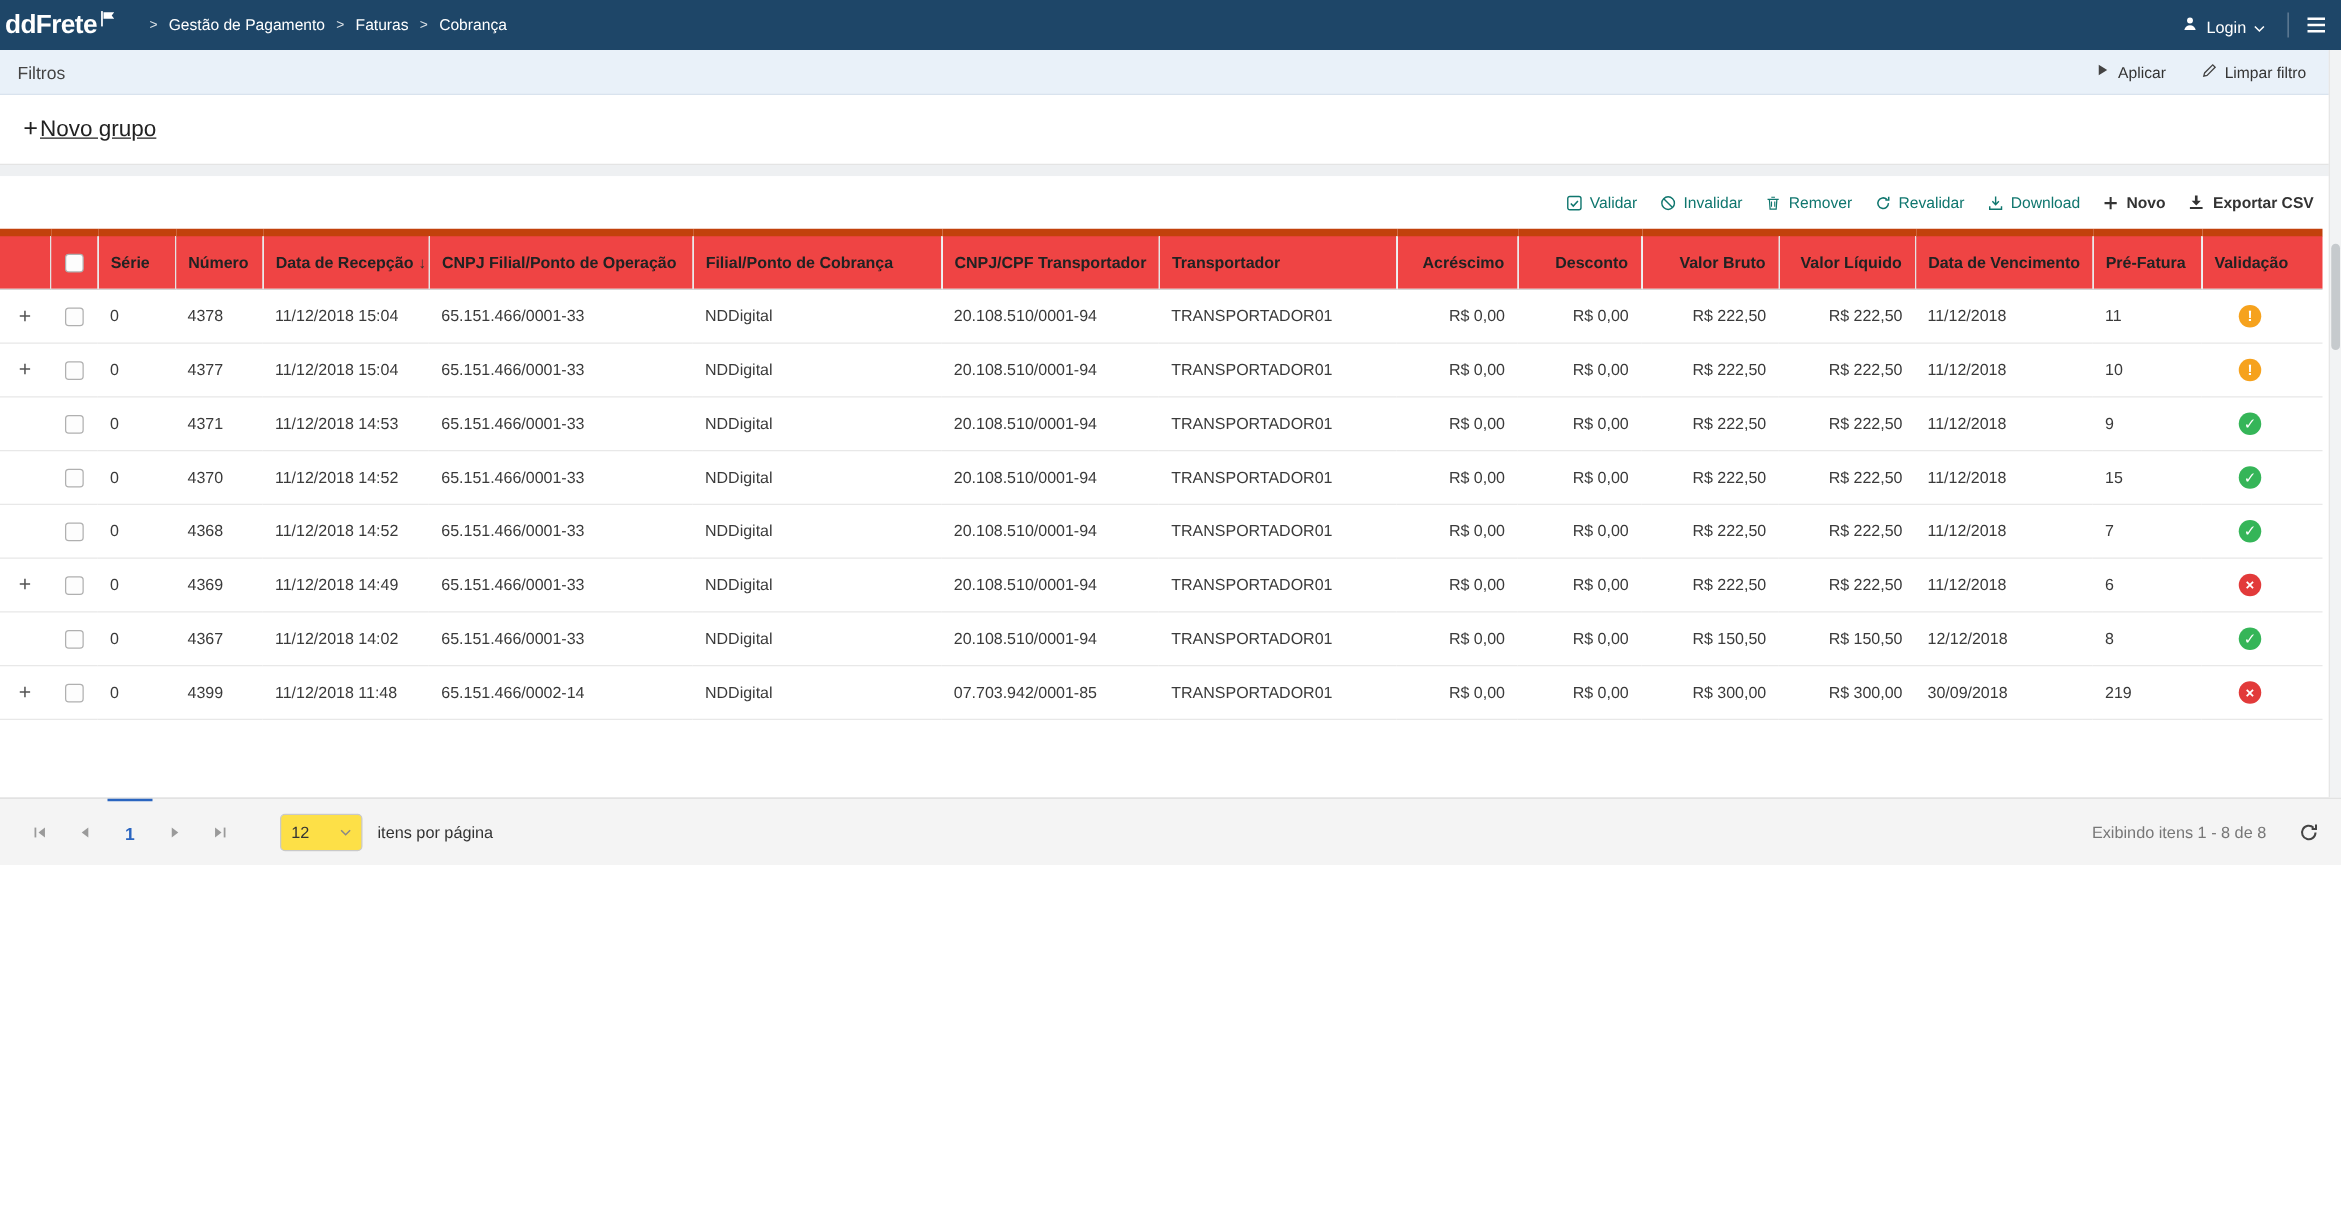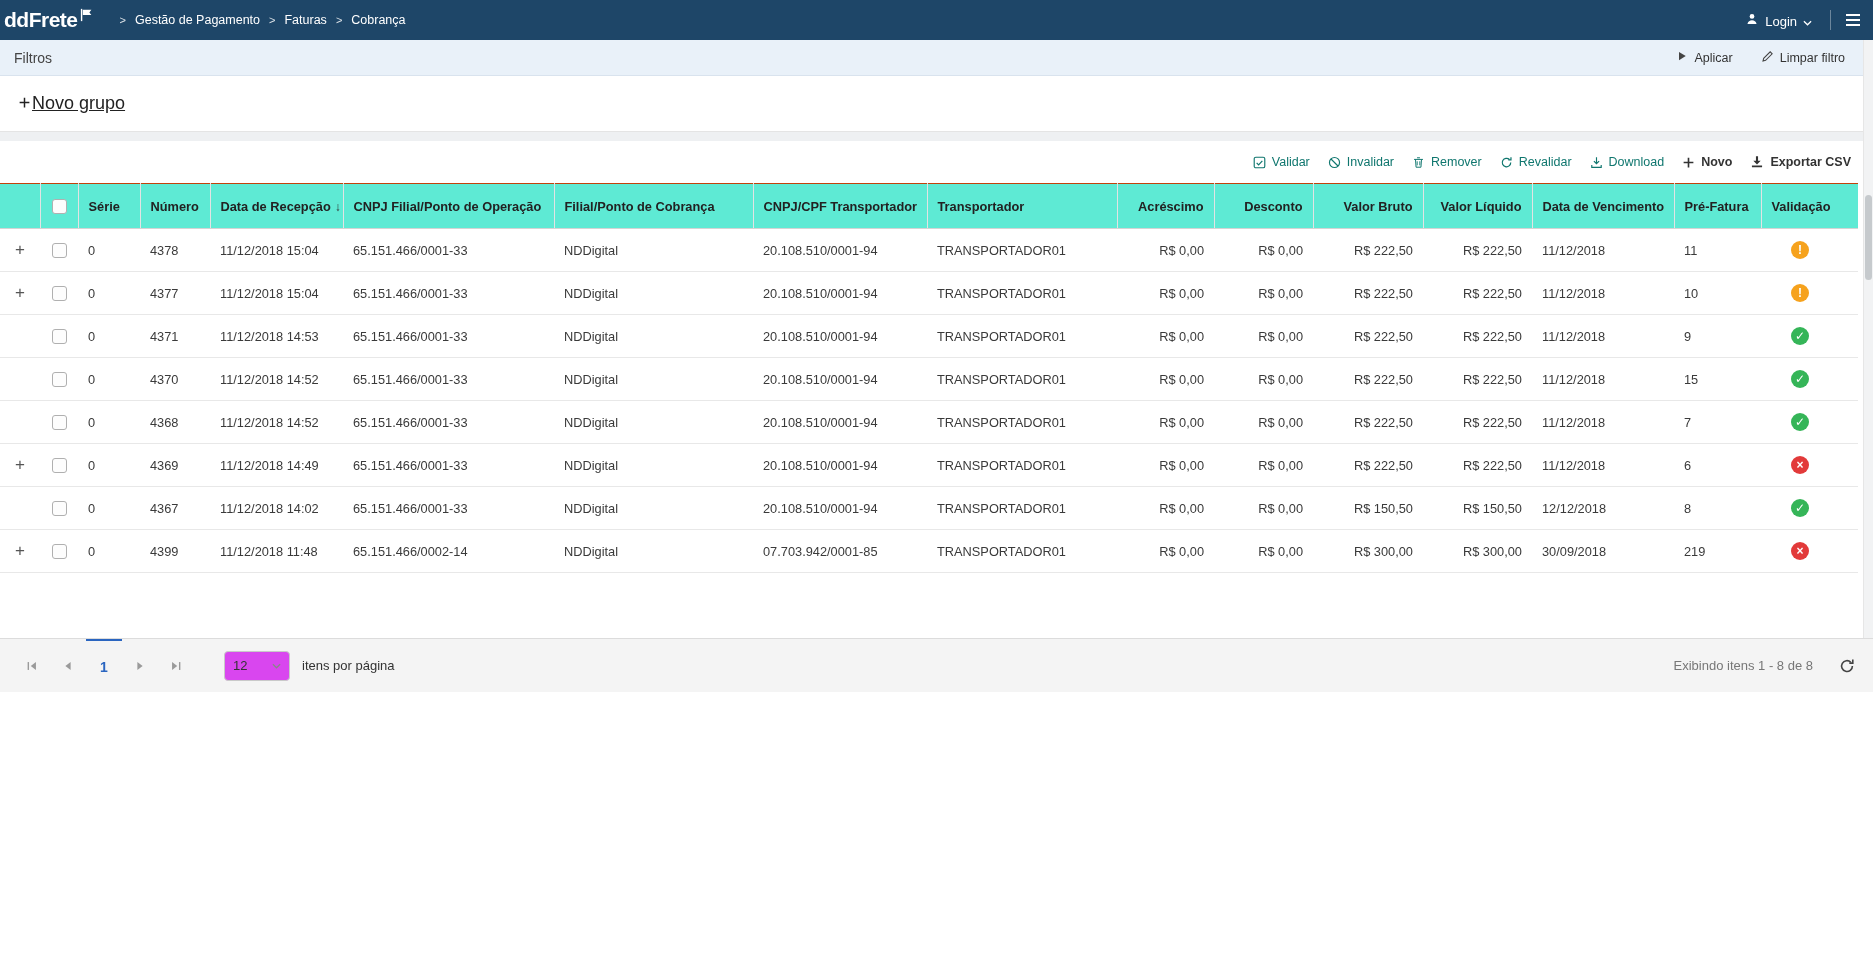--- a/index.html
+++ b/index.html
@@ -63,22 +63,22 @@
     gap: 18px; padding-right: 22px;
   }
   .tool-btn { display: flex; align-items: center; gap: 6px; font-size: 12.5px; font-weight: bold; color: #333; cursor: pointer; white-space: nowrap; }
   .tool-btn.disabled { color: #0f766e; font-weight: normal; cursor: default; }
   .tb-icon { display: inline-flex; }
 
   
   table.grid { border-collapse: collapse; table-layout: fixed; width: 1858px; }
   .grid thead th {
     height: 45px;
-    background: #5eead4;
-    border-top: 1px solid #c2410c;
+    background: #ef4444;
+    border-top: 6px solid #c2410c;
     border-bottom: 1px solid #d4d4d4;
     border-right: 1px solid #e3e3e3;
     font-size: 12.8px; font-weight: bold; color: #222;
     text-align: left; padding: 0 10px;
     white-space: nowrap; overflow: hidden;
     cursor: pointer;
   }
   .grid thead th:last-child { border-right: none; }
   .grid tbody td {
     height: 43px;
@@ -125,21 +125,21 @@
   .pg-current {
     width: 36px; height: 100%;
     display: inline-flex; align-items: center; justify-content: center;
     color: #2a65c0; font-weight: bold; font-size: 14px;
     border-top: 2px solid #2a65c0; cursor: pointer;
   }
   .page-size-select {
     margin-left: 30px;
     width: 66px; height: 30px;
     border: 1px solid #c9c9c9; border-radius: 4px;
-    background: #d946ef;
+    background: #fde047;
     display: flex; align-items: center;
     padding: 0 8px; cursor: pointer; color: #333;
   }
   .page-size-select .chev { margin-left: auto; color: #888; display: inline-flex; }
   .pg-label { margin-left: 12px; color: #333; font-size: 13px; }
   .pg-right { margin-left: auto; display: flex; align-items: center; gap: 26px; }
   .pg-status { color: #777; font-size: 13px; }
   .refresh-btn { color: #444; cursor: pointer; display: inline-flex; }
 
   

